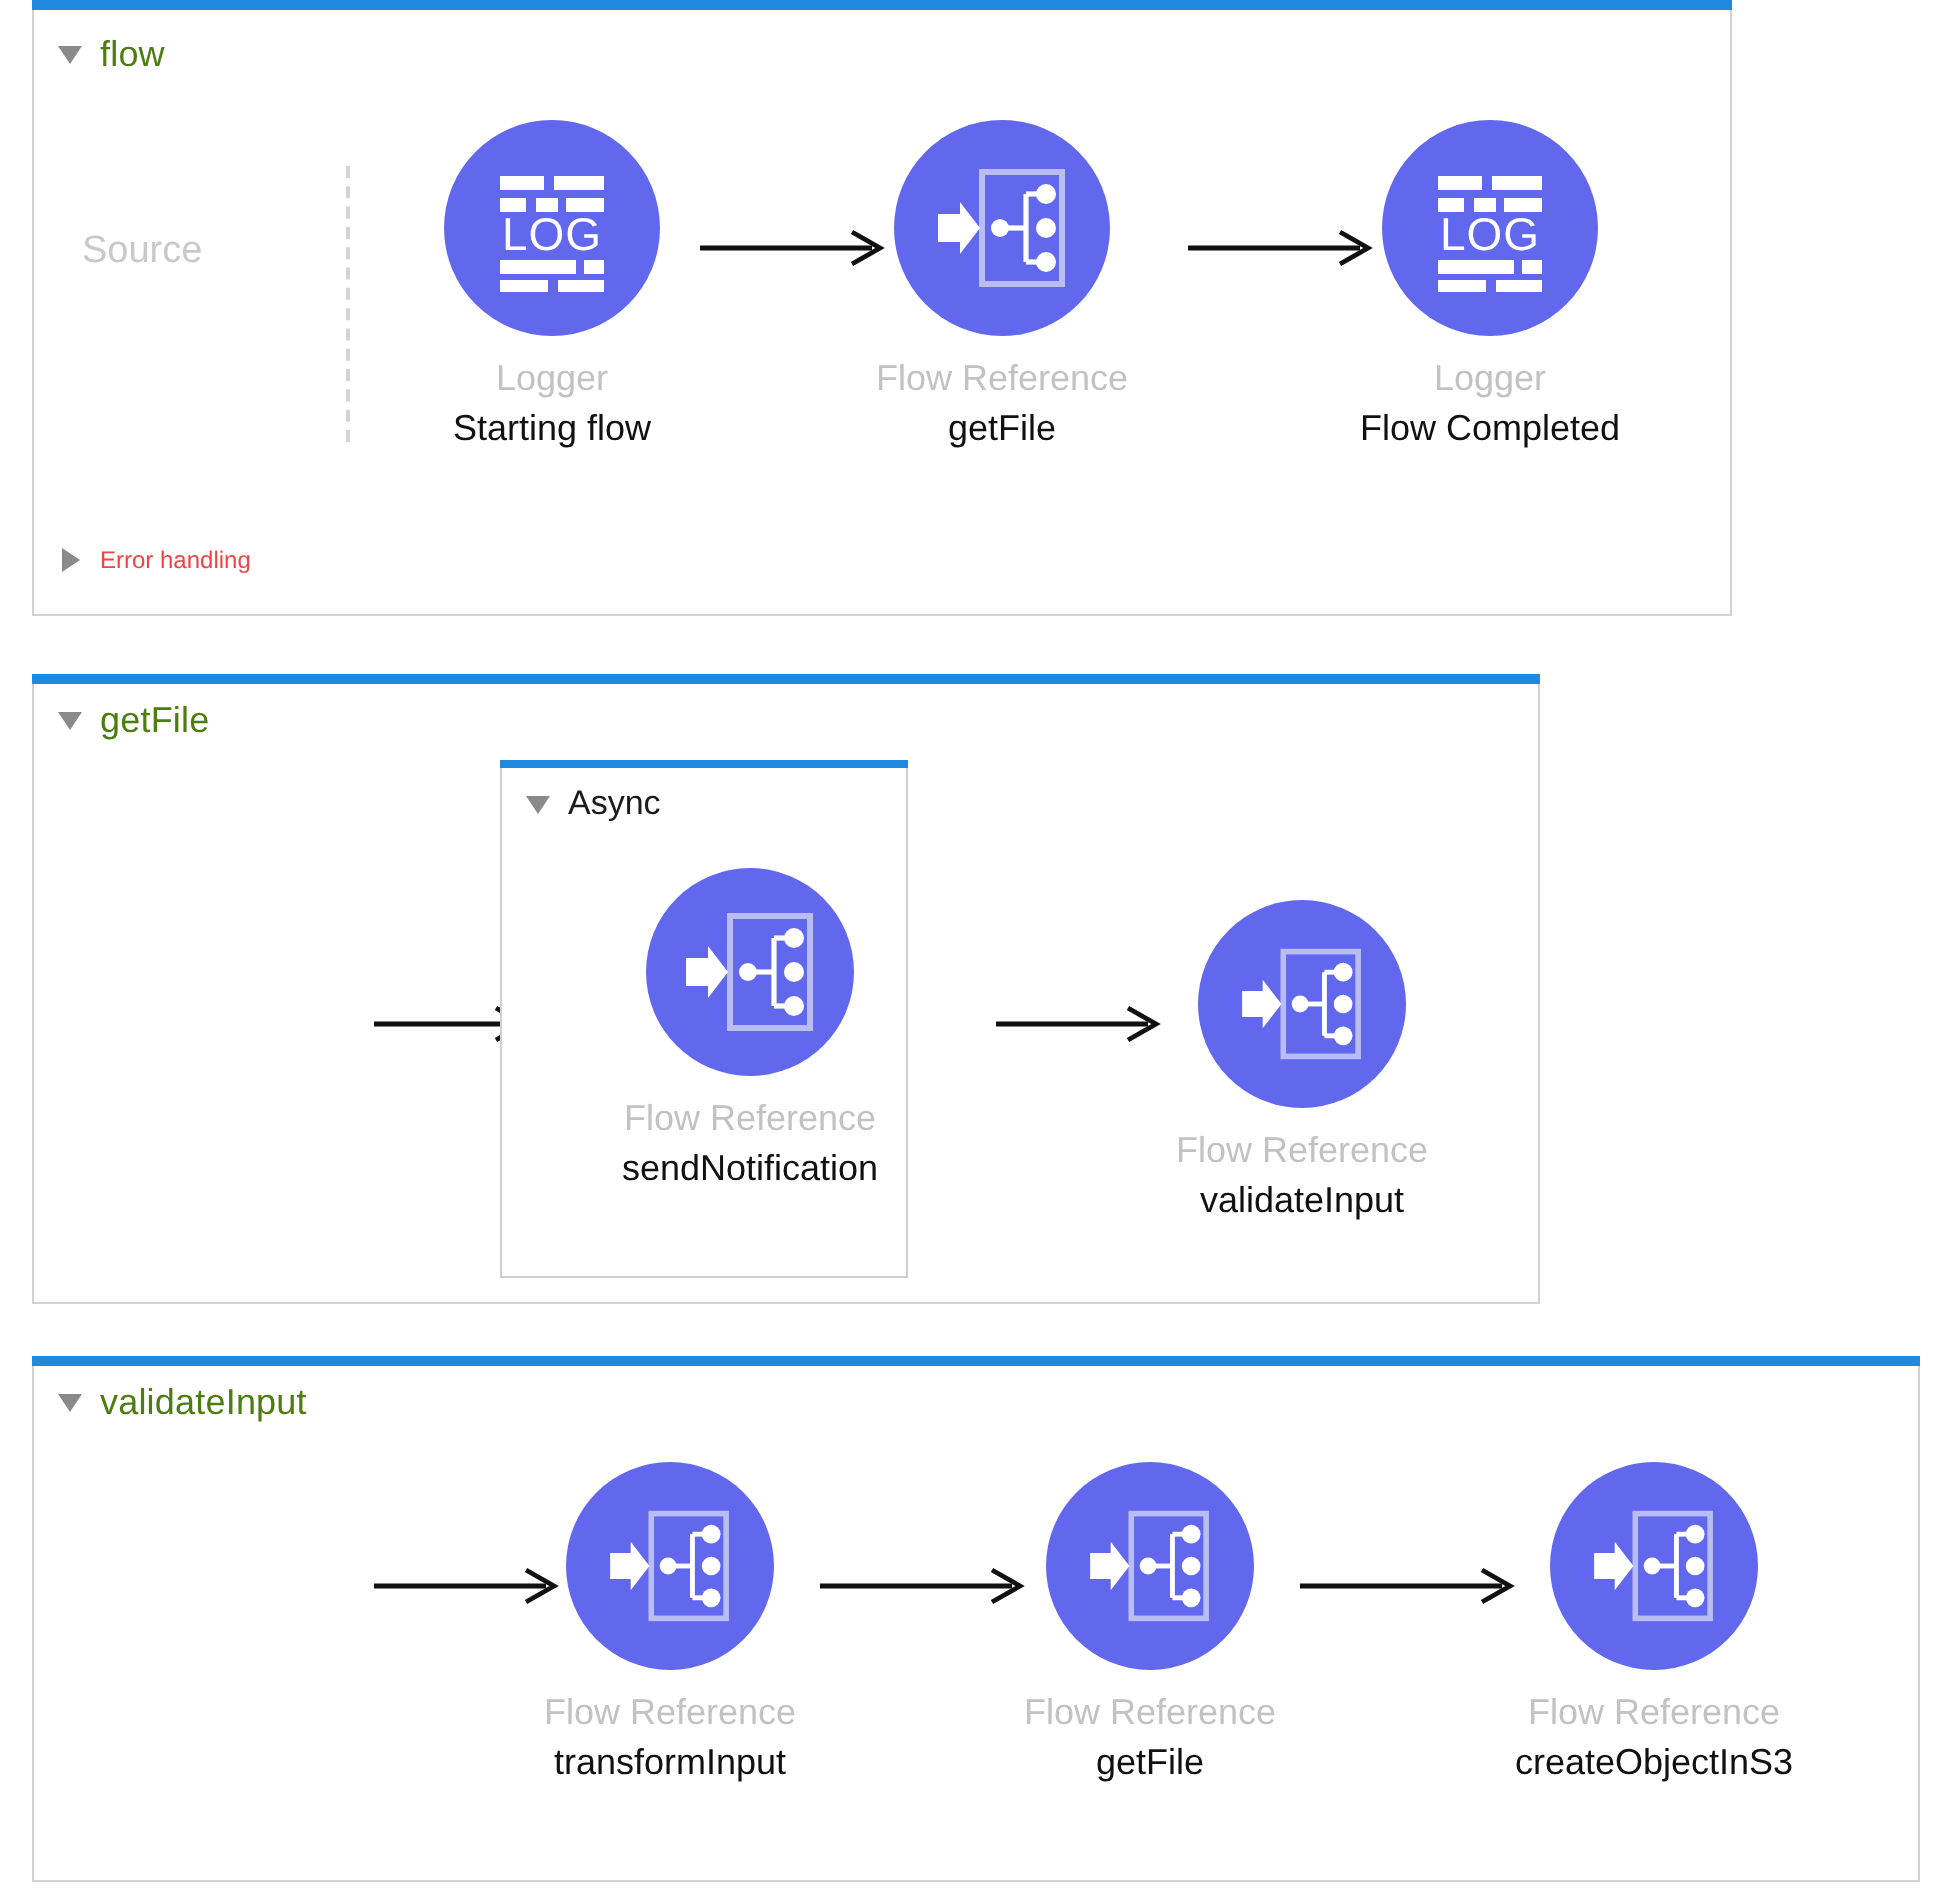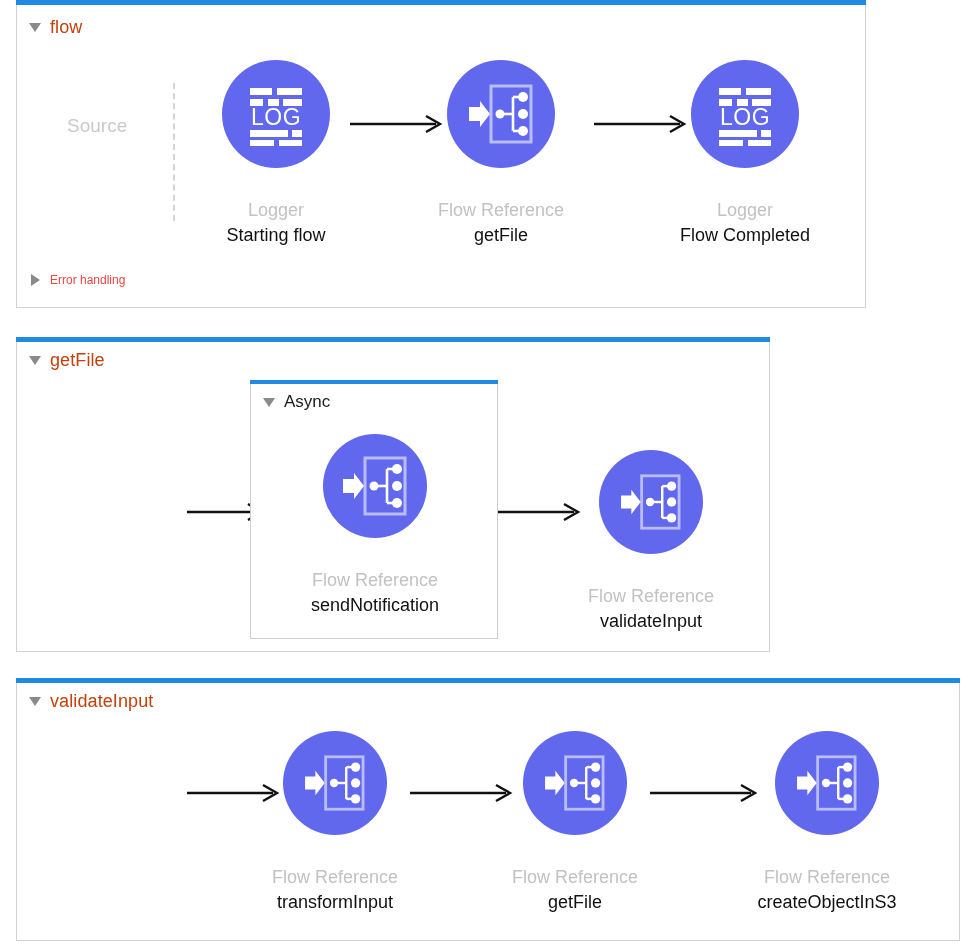--- a/index.html
+++ b/index.html
@@ -34,21 +34,21 @@
   }
   .panel-header {
     position: absolute;
     display: flex;
     align-items: center;
     gap: 9px;
     white-space: nowrap;
   }
   .panel-title {
     font-size: 18px;
-    color: #c2410c;
+    color: #4d7c0f;
     letter-spacing: 0.1px;
   }
   .tri {
     width: 0; height: 0;
     flex: none;
   }
   .tri-down {
     border-left: 6px solid transparent;
     border-right: 6px solid transparent;
     border-top: 9px solid #8a8a8a;
@@ -108,21 +108,21 @@
     height: 108px;
     border-radius: 50%;
     background: #6168ee;
     display: flex;
     align-items: center;
     justify-content: center;
     flex: none;
   }
   .node-circle.small { width: 104px; height: 104px; }
   .node-type {
-    margin-top: 31px;
+    margin-top: 10px;
     font-size: 18px;
     color: #c2c2c2;
     line-height: 22px;
     white-space: nowrap;
   }
   .node-name {
     margin-top: 3px;
     font-size: 18px;
     color: #111111;
     line-height: 23px;
@@ -143,21 +143,21 @@
 <div class="canvas">
 
   <div class="panel" style="left:16px; top:5px; width:850px; height:303px;">
     <div class="panel-topbar"></div>
 
     <div class="panel-header" style="left:12px; top:12px;">
       <span class="tri tri-down"></span>
       <span class="panel-title">flow</span>
     </div>
 
-    <div class="source-label" style="left:50px; top:110px;text-align:right;">Source</div>
+    <div class="source-label" style="left:24px; top:110px;text-align:right;">Source</div>
     <div class="dash-divider" style="left:156px; top:78px; height:138px;"></div>
 
     <div class="node" style="left:259px; top:55px;">
       <div class="node-circle">
         <svg width="70" height="70" viewBox="0 0 70 70">
           <rect x="9" y="9" width="22" height="7" fill="#ffffff"></rect>
           <rect x="36" y="9" width="25" height="7" fill="#ffffff"></rect>
           <rect x="9" y="20" width="13" height="7" fill="#ffffff"></rect>
           <rect x="27" y="20" width="11" height="7" fill="#ffffff"></rect>
           <rect x="42" y="20" width="19" height="7" fill="#ffffff"></rect>
@@ -233,21 +233,21 @@
       <span class="tri tri-down"></span>
       <span class="panel-title">getFile</span>
     </div>
 
 
     <svg class="arrow" style="left:170px; top:160px;" width="80" height="20" viewBox="0 0 80 20">
       <line x1="0" y1="10" x2="71" y2="10" stroke="#111111" stroke-width="2.4"></line>
       <polyline points="61,2 75,10 61,18" fill="none" stroke="#111111" stroke-width="2.4"></polyline>
     </svg>
 
-    <div class="sub-panel" style="left:233px; top:42px; width:248px; height:255px;">
+    <div class="sub-panel" style="left:233px; top:42px; width:204px; height:255px;">
       <div class="panel-topbar"></div>
       <div class="panel-header" style="left:12px; top:8px;">
         <span class="tri tri-down"></span>
         <span class="sub-title">Async</span>
       </div>
 
       <div class="node" style="left:124px; top:50px;">
         <div class="node-circle small">
           <svg width="66" height="62" viewBox="0 0 66 62">
             <rect x="23" y="3" width="40" height="56" fill="none" stroke="#b9bdf3" stroke-width="3"></rect>

